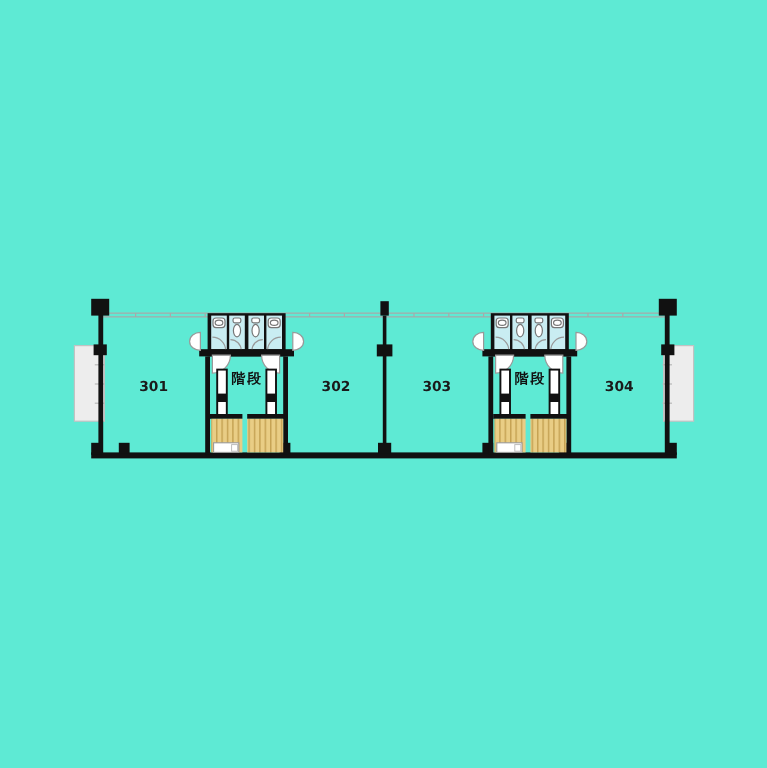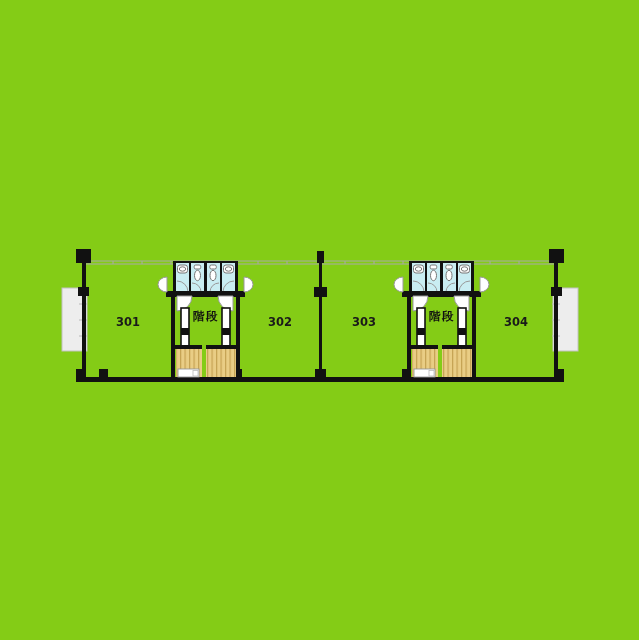--- a/index.html
+++ b/index.html
@@ -1,16 +1,16 @@
 <!DOCTYPE html>
 <html><head>
 <meta charset="utf-8">
 <style>
   html,body{margin:0;padding:0;background:#ffffff;}
-  .stage{position:relative;width:639px;height:640px;background:#84cc16;overflow:hidden;}
+  .stage{position:relative;width:639px;height:640px;background:#5eead4;overflow:hidden;}
   svg{display:block;}
   .wall{fill:#111111;}
   .win{stroke:#a9a9a9;stroke-width:1;fill:none;}
   .arcfill{fill:#ffffff;stroke:#999999;stroke-width:1;}
   .arcline{fill:none;stroke:#999999;stroke-width:1;}
   .fixture{fill:#ffffff;stroke:#777777;stroke-width:1;}
   .part{fill:#ffffff;stroke:#111111;stroke-width:1.6;}
   .balcony{stroke:#c2c2c2;stroke-width:1;}
   .btick{stroke:#b8b8b8;stroke-width:1;}
   .landing{fill:#ffffff;stroke:#999999;stroke-width:0.9;}

